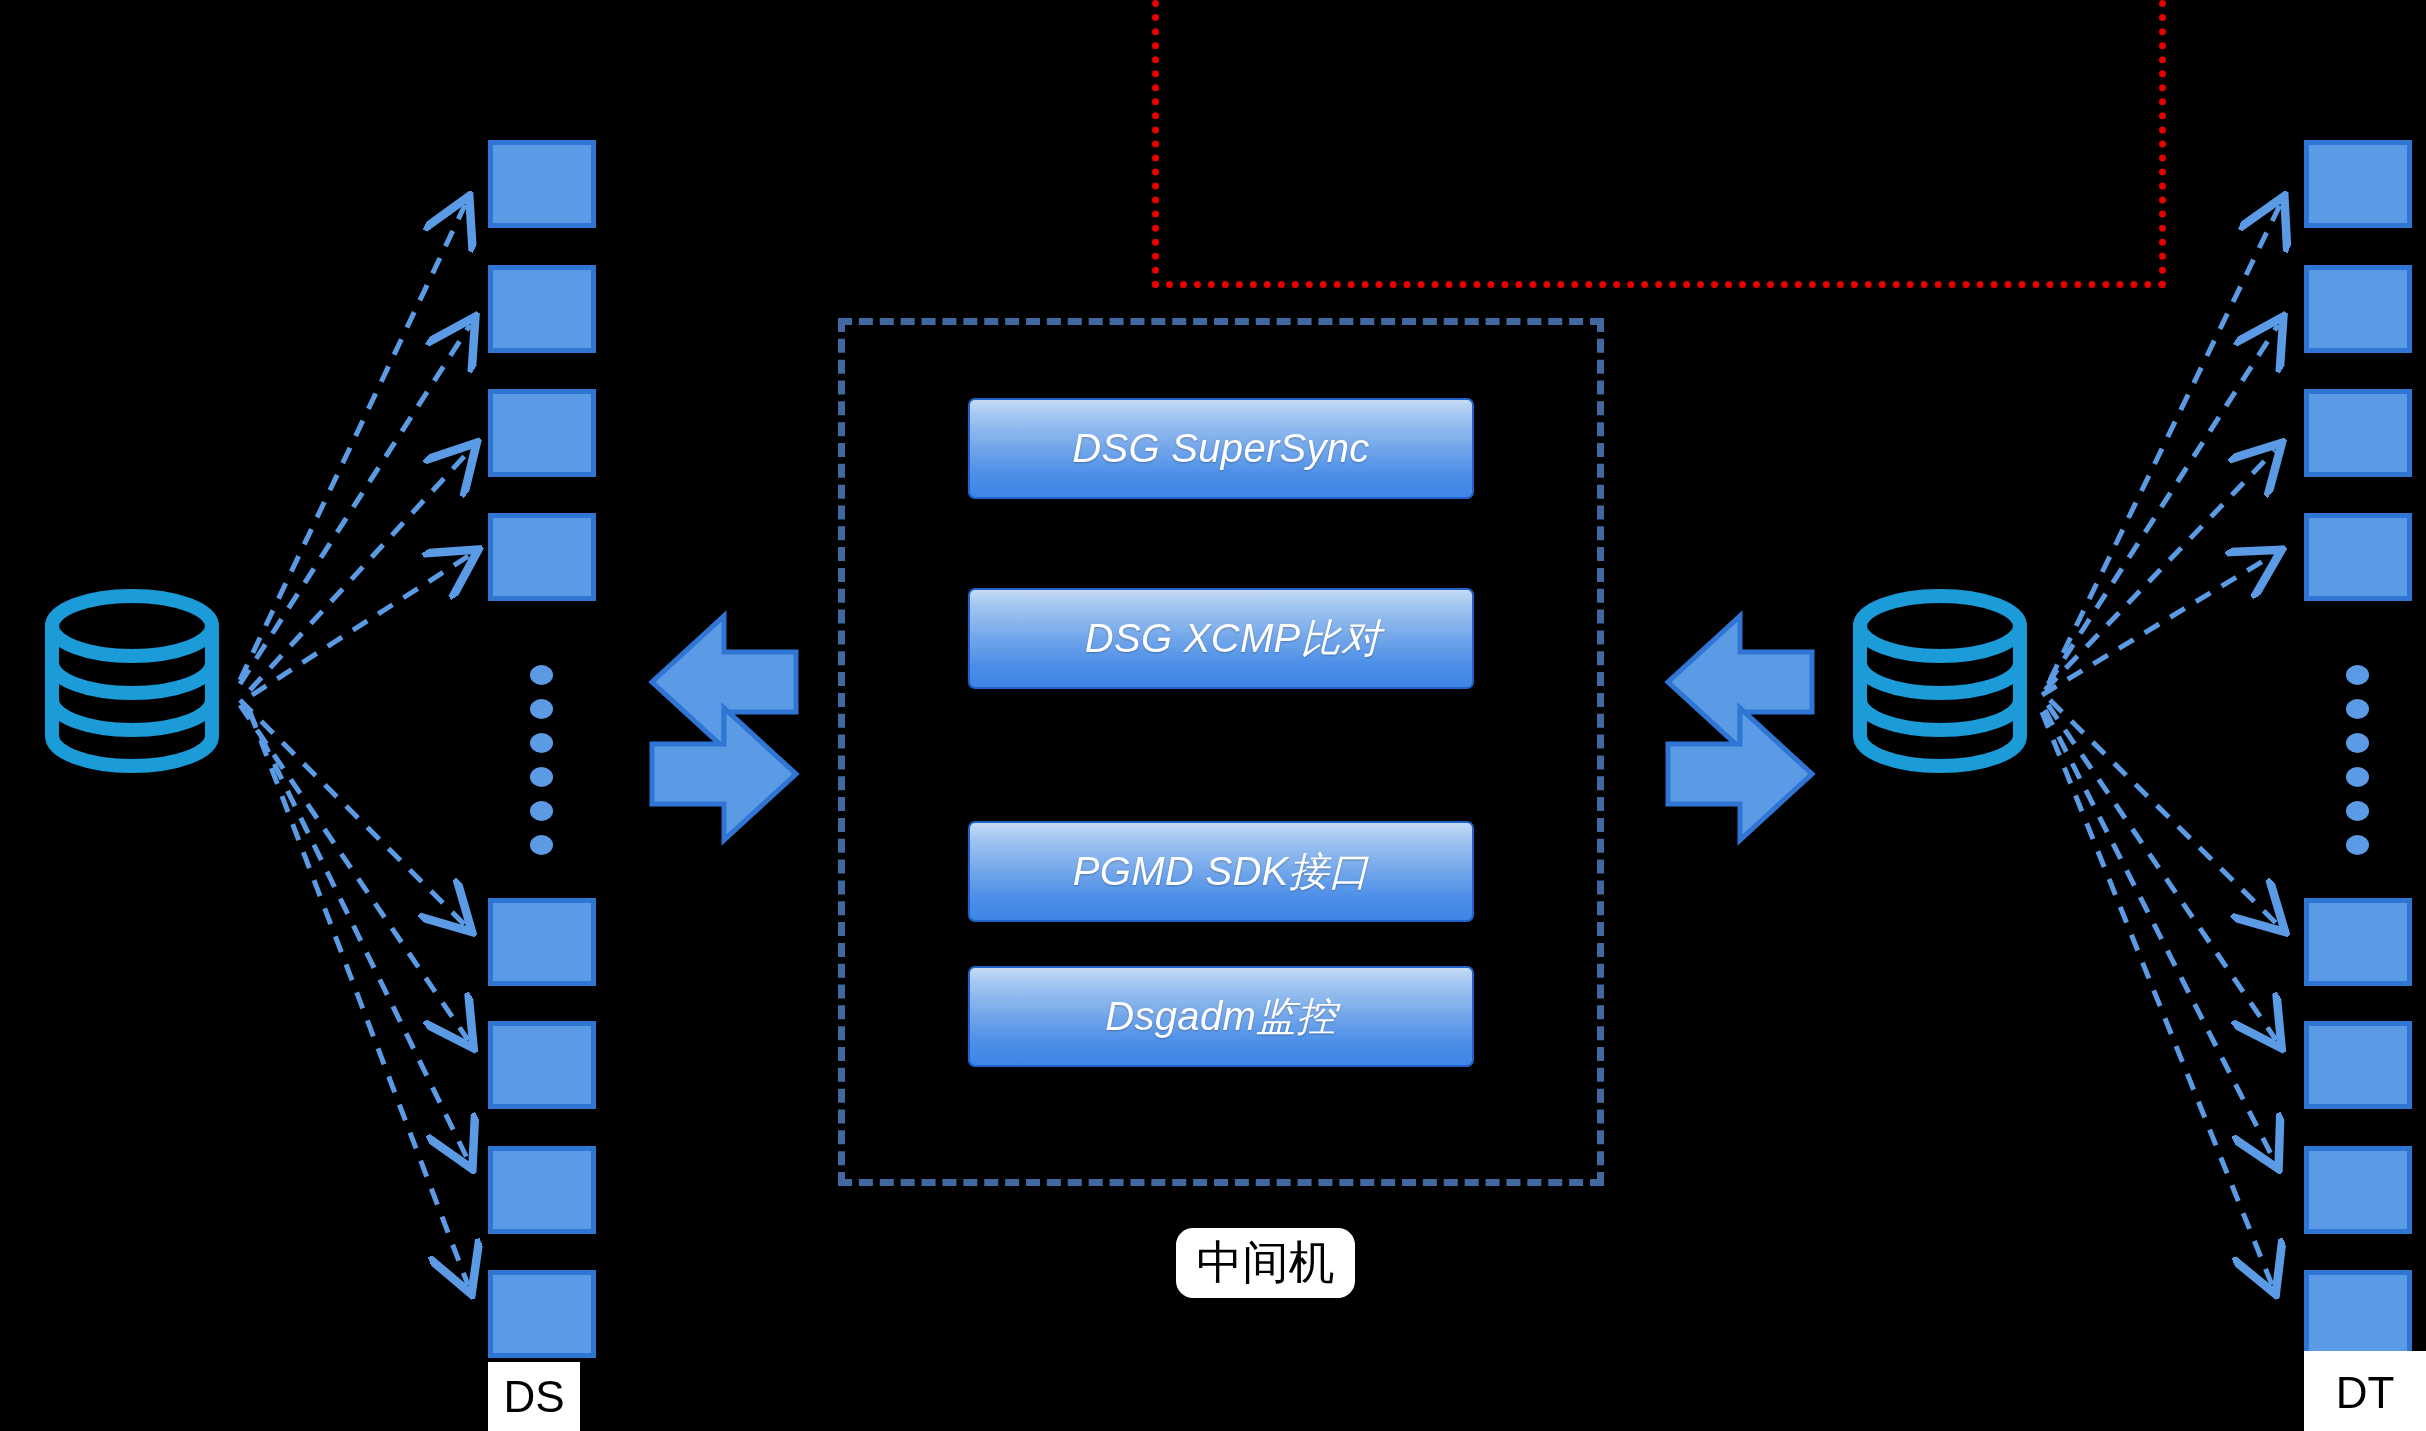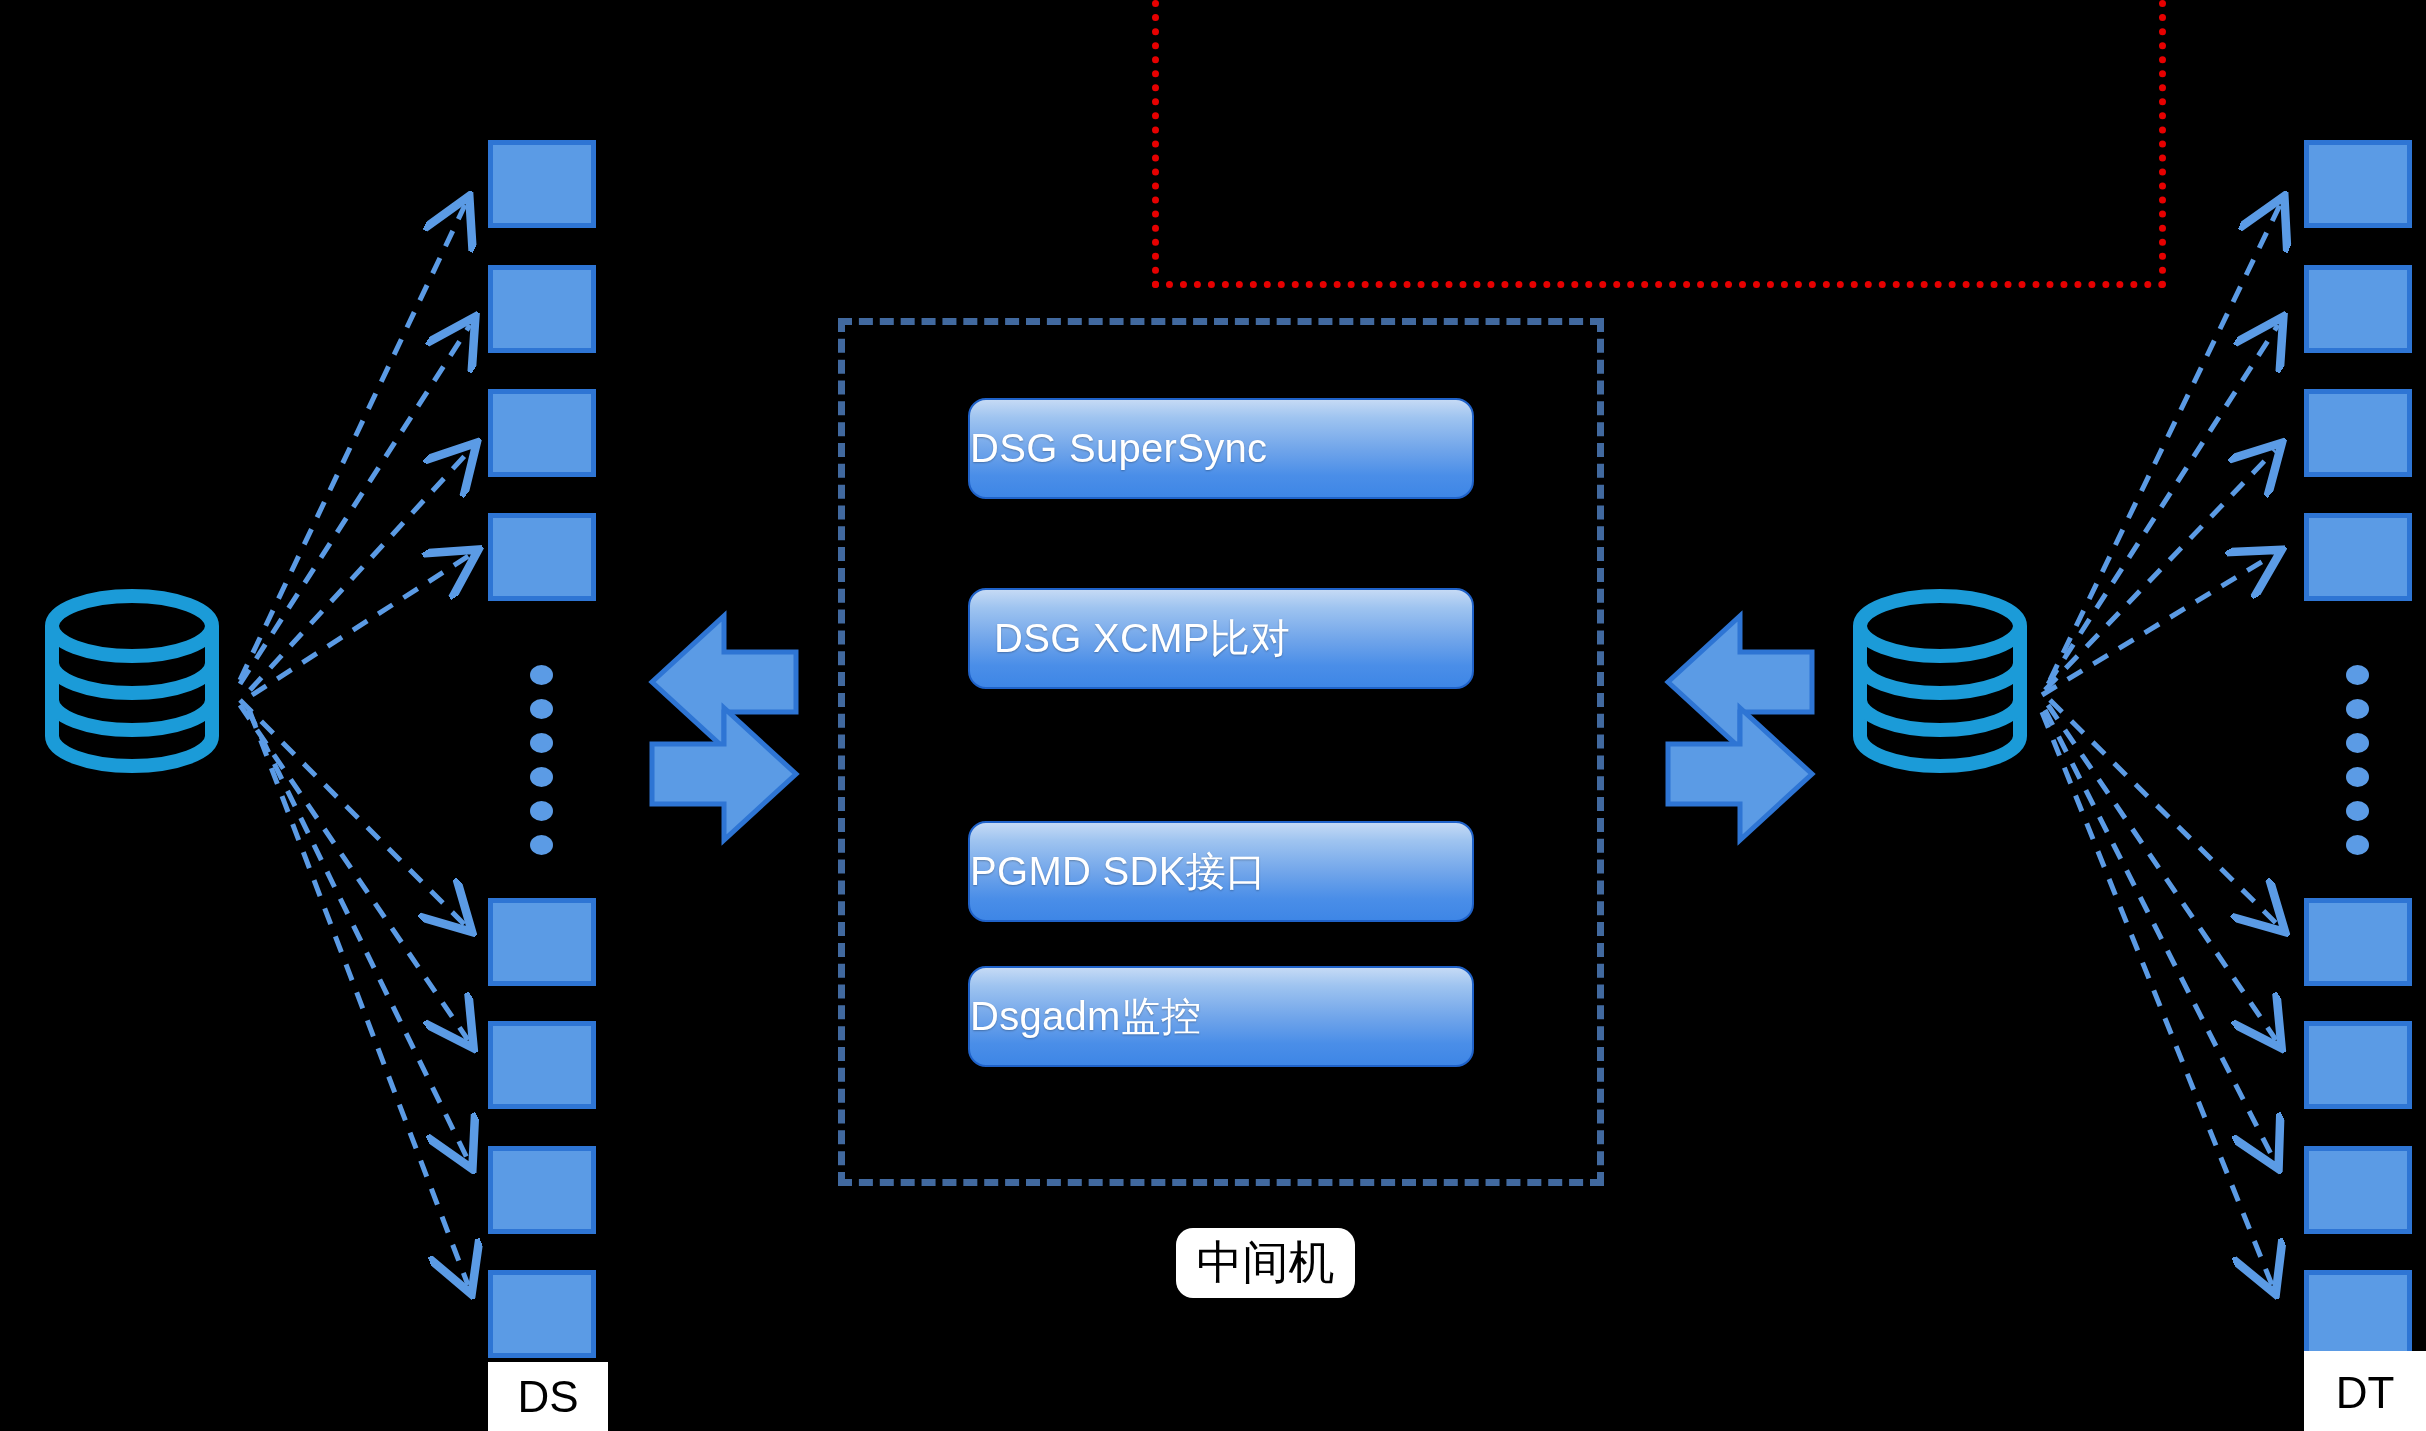--- a/index.html
+++ b/index.html
@@ -39,32 +39,33 @@
     height: 20px;
     border-radius: 50%;
     background: #5B9BE5;
   }
 
   
   .mod-btn {
     position: absolute;
     width: 506px;
     height: 101px;
-    border-radius: 18px;
+    border-radius: 7px;
     border: 2px solid #1F62C9;
     background: linear-gradient(to bottom, #C5DAF5 0%, #9FC4F0 18%, #6FA4EA 52%, #4A8EE8 78%, #3E86E6 100%);
     box-shadow: 0 3px 4px rgba(0,0,0,0.55);
     display: flex;
     align-items: center;
-    justify-content: flex-start;
+    justify-content: center;
     color: #FFFFFF;
     font-size: 40px;
     letter-spacing: 0.3px;
     text-shadow: 0 1px 2px rgba(0,0,0,0.28);
     box-sizing: border-box;
+    font-style: italic;
   }
 
   
   .dash-box-blue {
     border: 7px dashed #41699F;
     box-sizing: border-box;
   }
   .dash-box-red {
     border: 7px dotted #E60000;
     box-sizing: border-box;
@@ -136,21 +137,21 @@
     <i></i>
     <i></i>
     <i></i>
   </div>
 
   <div class="abs node-sq" style="left:488px; top:898px;"></div>
   <div class="abs node-sq" style="left:488px; top:1021px;"></div>
   <div class="abs node-sq" style="left:488px; top:1146px;"></div>
   <div class="abs node-sq" style="left:488px; top:1270px;"></div>
 
-  <div class="abs cap cap-en" style="left:488px; top:1362px; width:120px; height:69px;">DS</div>
+  <div class="abs cap cap-en" style="left:488px; top:1362px; width:92px; height:69px;">DS</div>
 
   <svg class="abs" style="left:648px; top:608px; width:152px; height:240px;" viewBox="0 0 152 240">
     <path d="M76 8 L76 44 L148 44 L148 104 L76 104 L76 140 L4 74 Z" fill="#5B9BE5" stroke="#2E75D4" stroke-width="5"></path>
     <path d="M76 100 L76 136 L4 136 L4 196 L76 196 L76 232 L148 166 Z" fill="#5B9BE5" stroke="#2E75D4" stroke-width="5"></path>
   </svg>
 
   <div class="abs dash-box-blue" style="left:838px; top:318px; width:766px; height:868px;"></div>
 
   <div class="mod-btn" style="left:968px; top:398px;">
     <span>DSG SuperSync</span>

